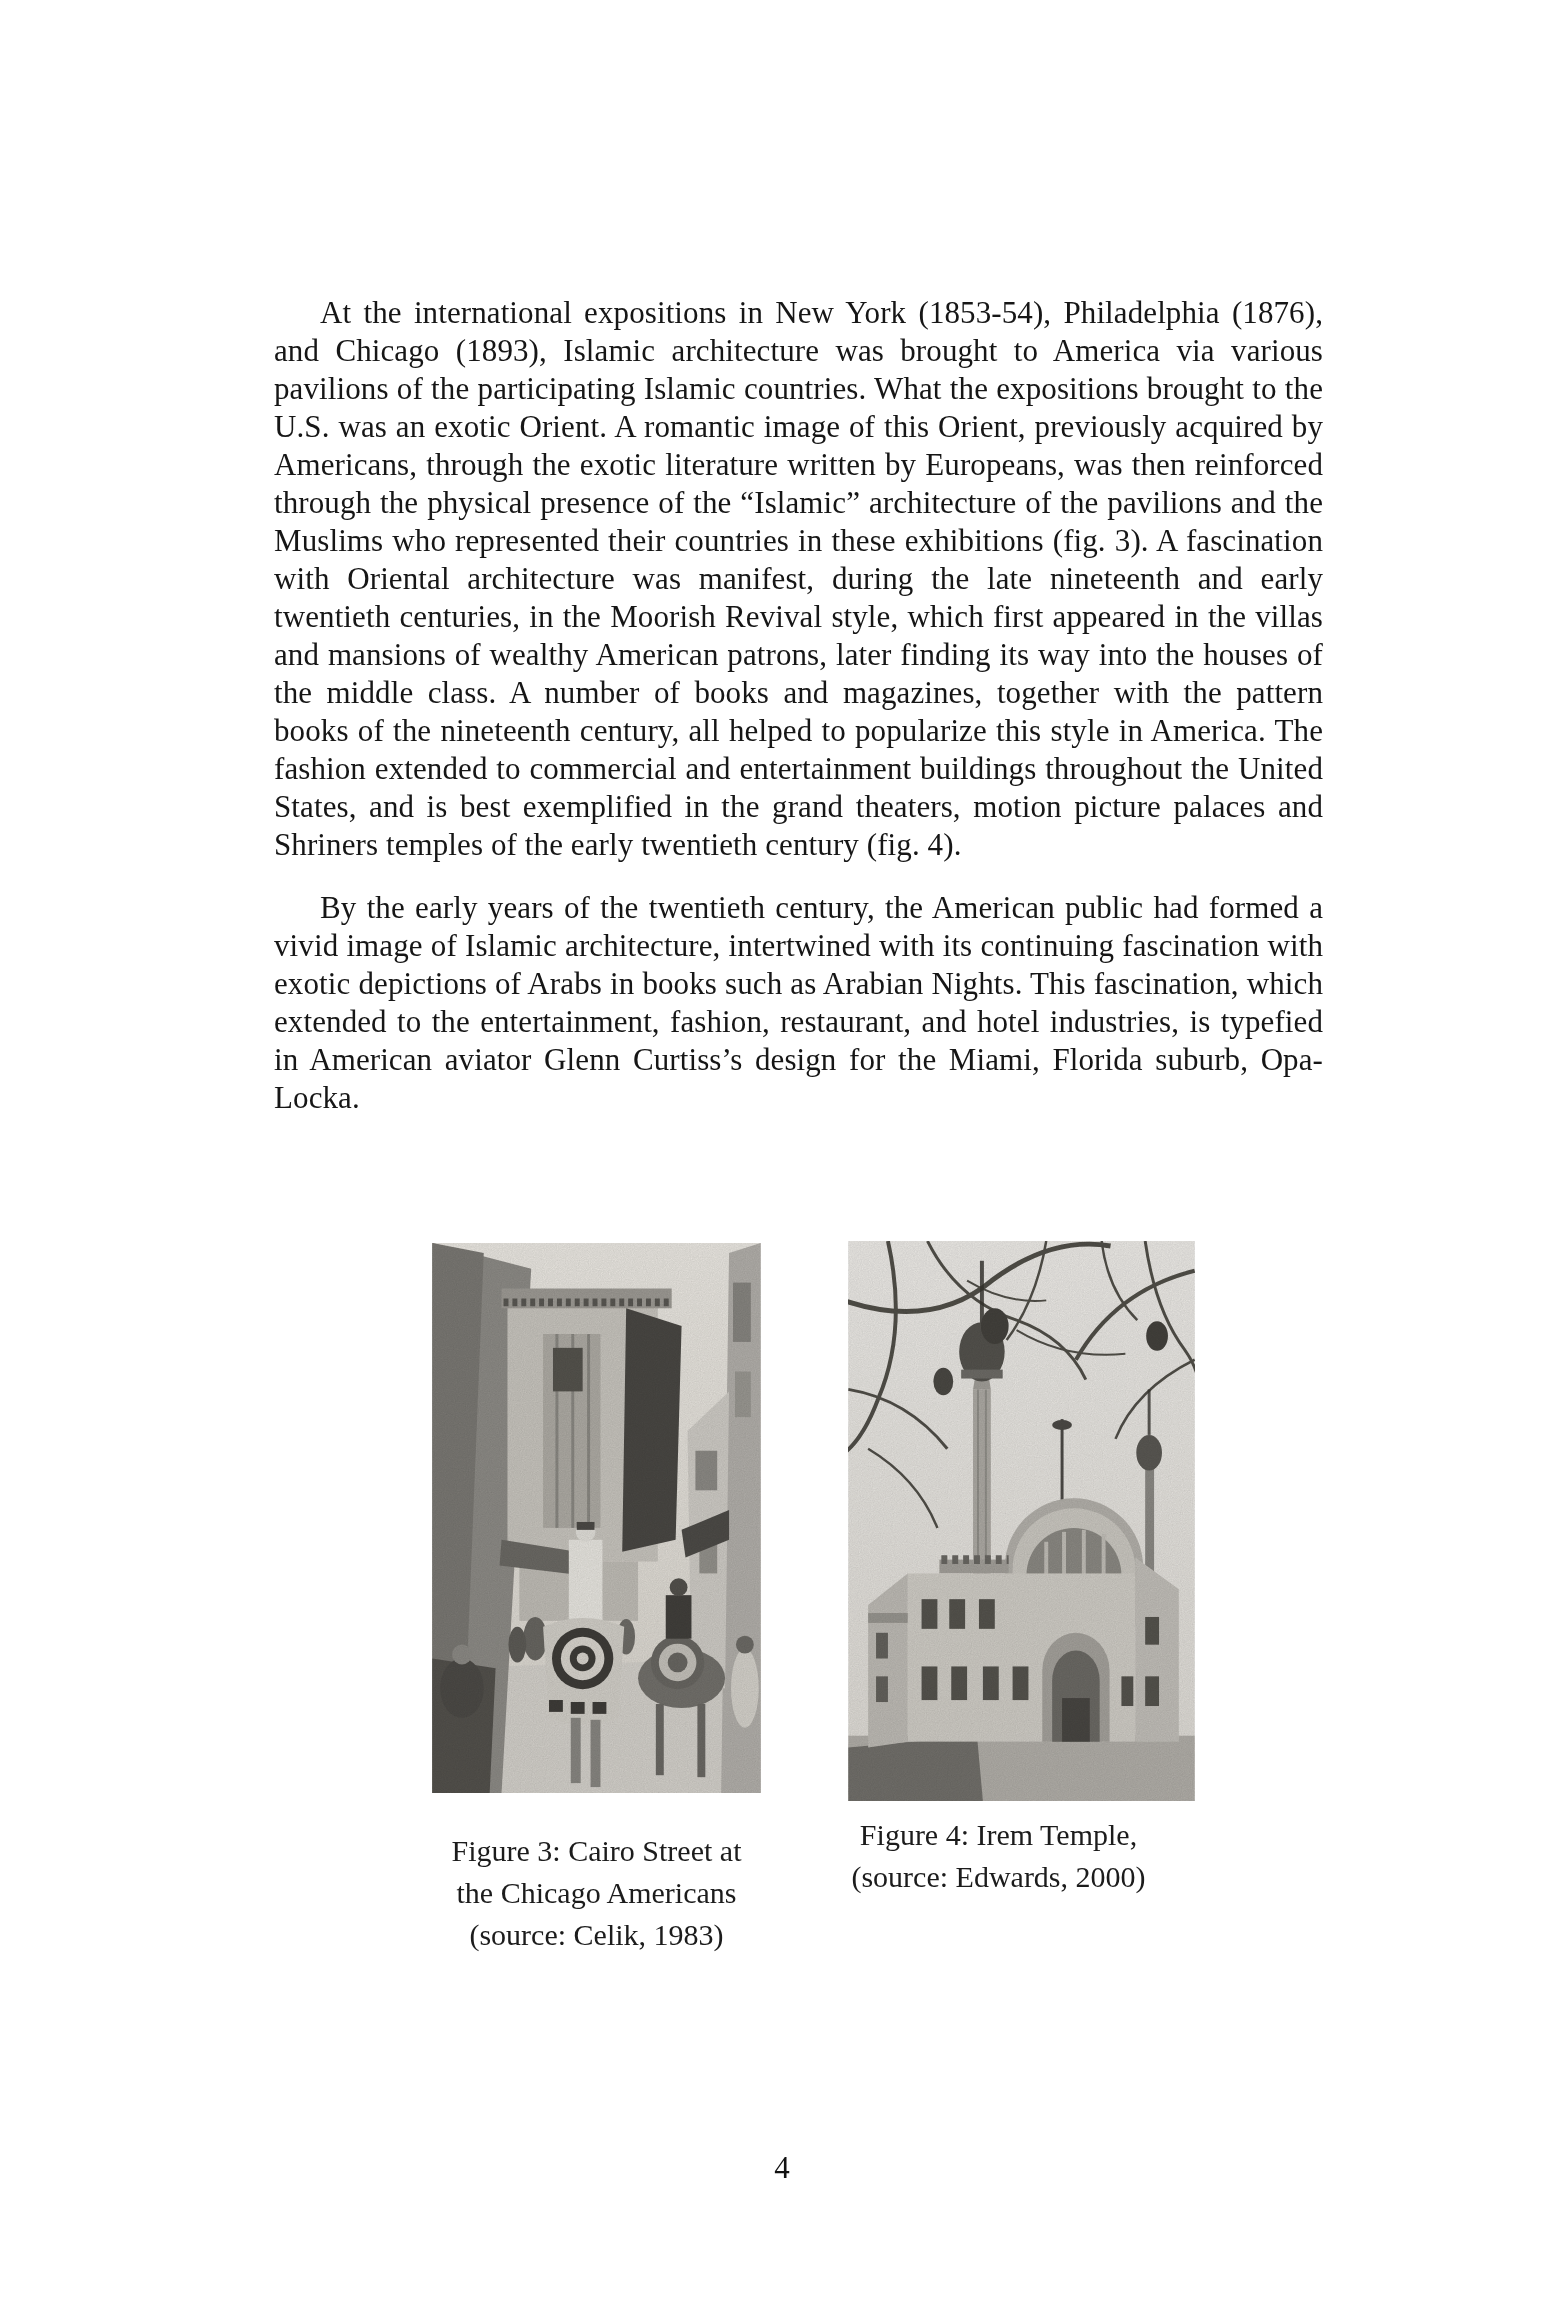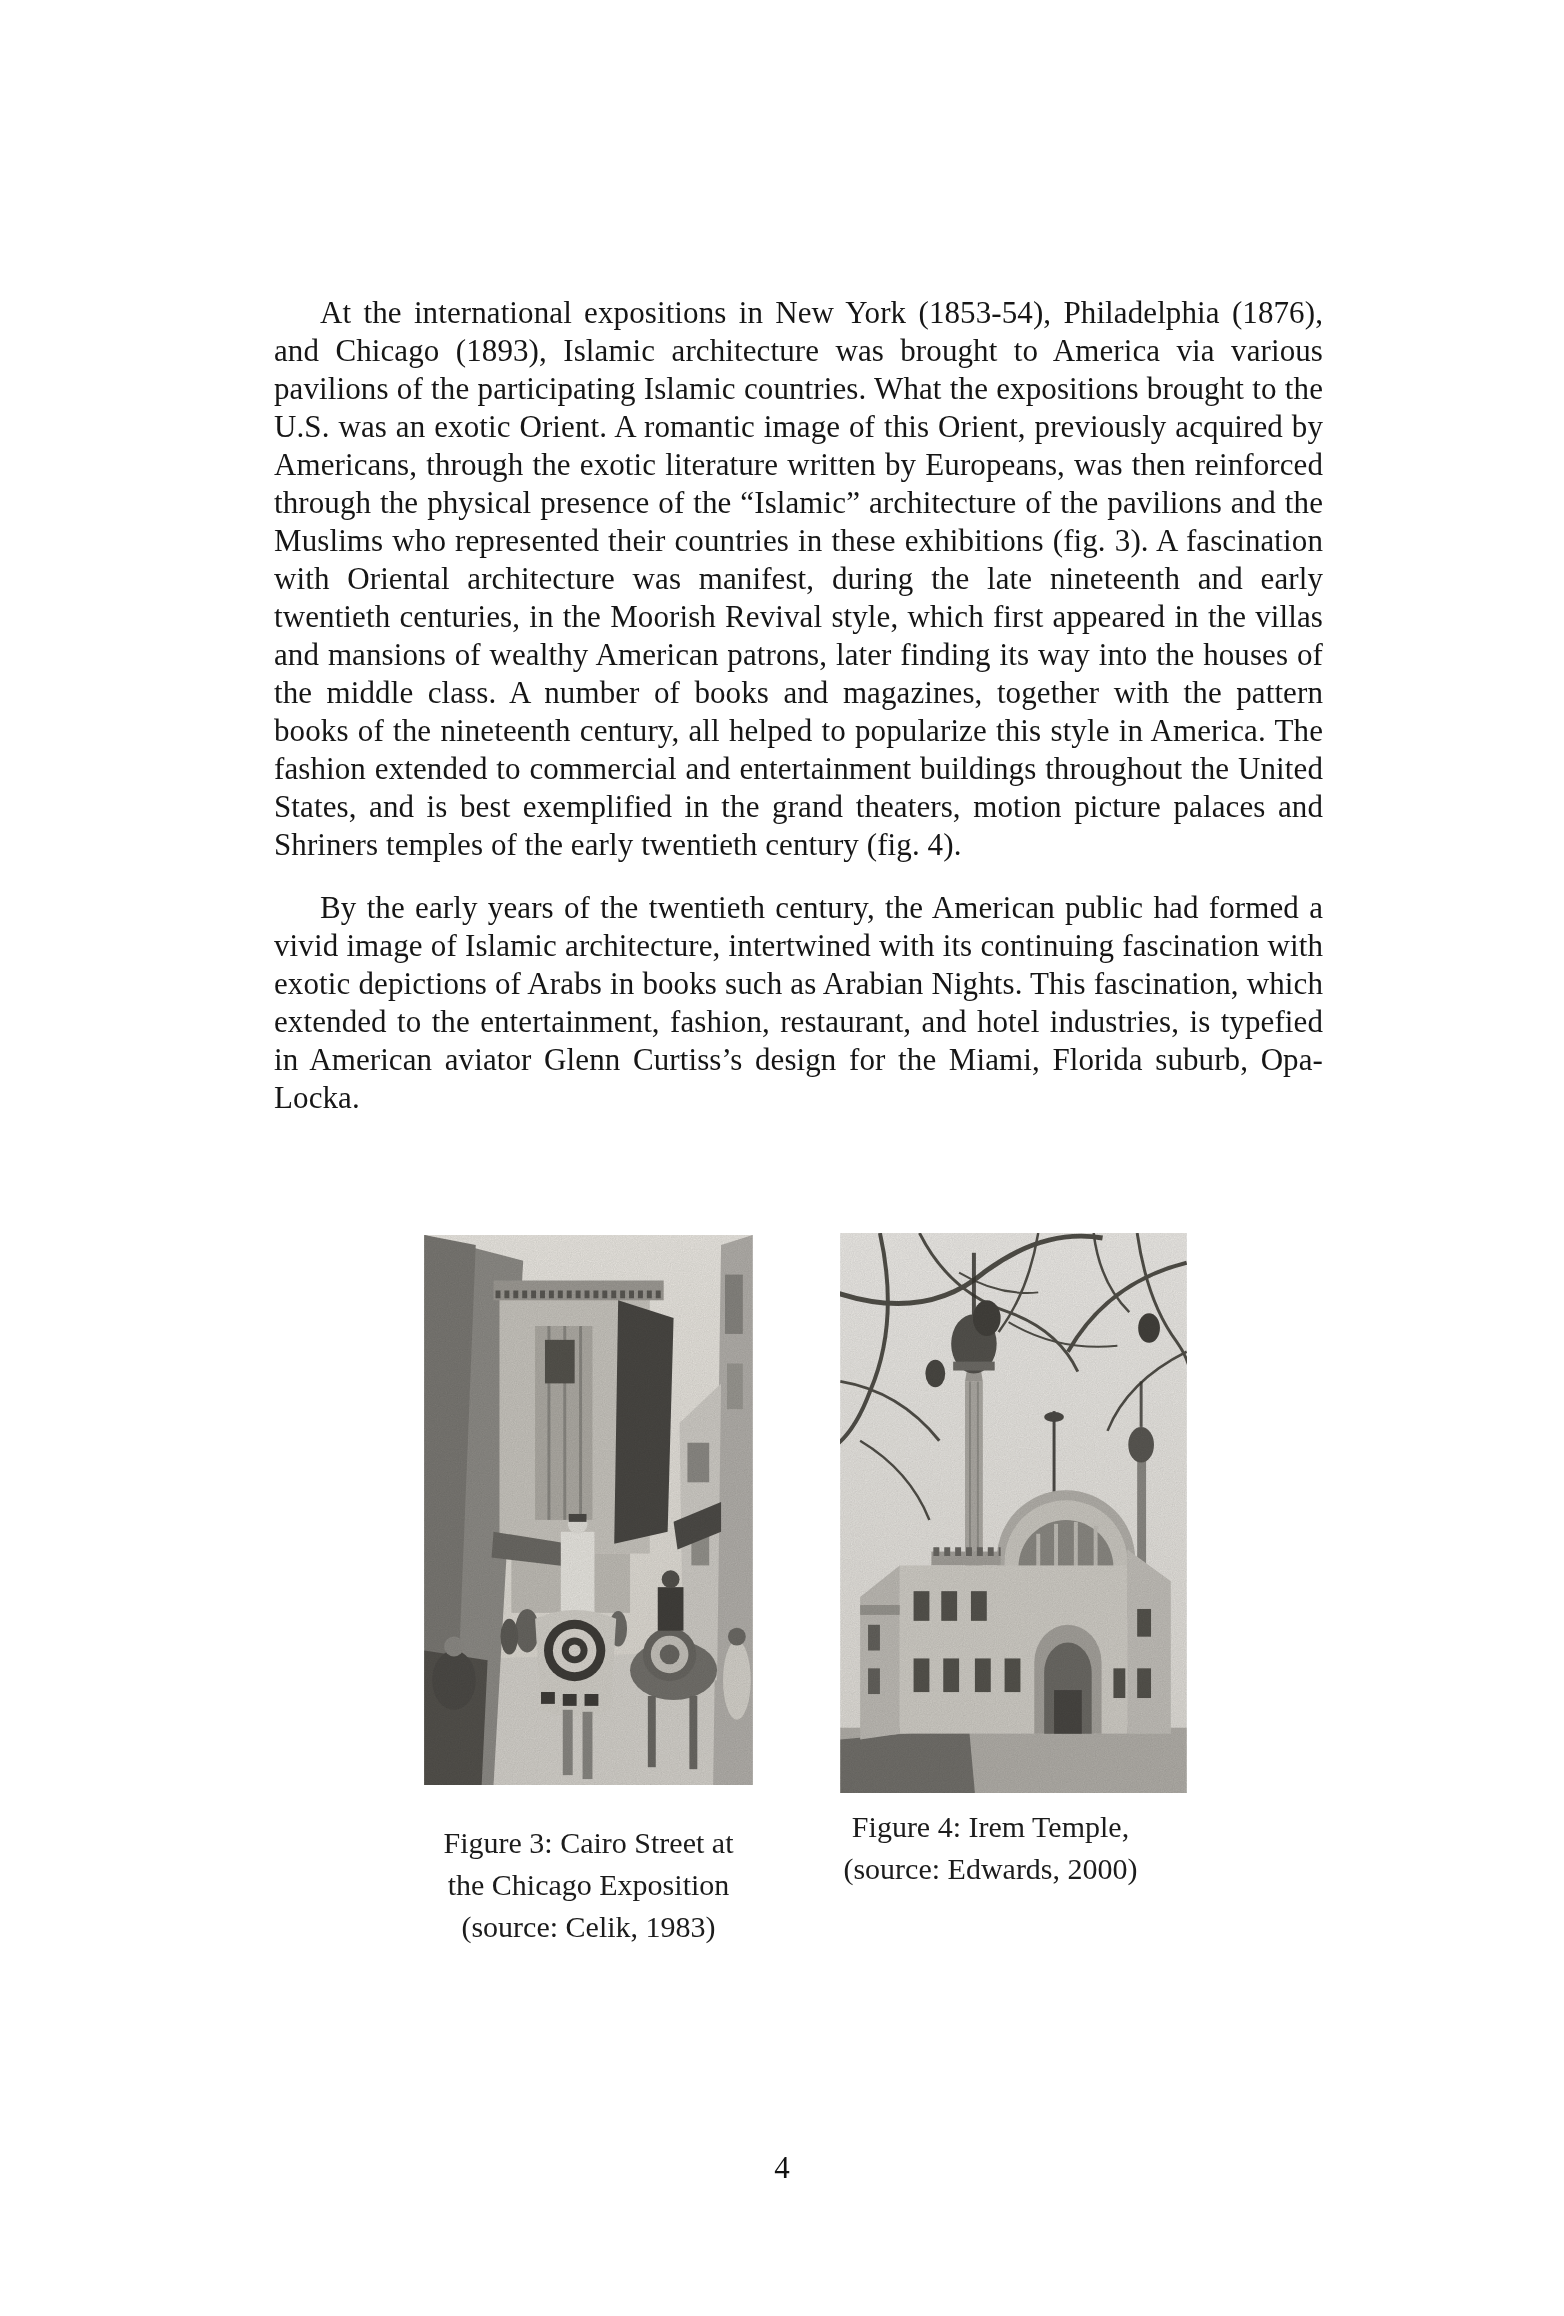--- a/index.html
+++ b/index.html
@@ -10,21 +10,21 @@
   }
   .page{position:absolute;inset:0;background:#ffffff;padding-left:28px;}
   .body-text{
     position:absolute;left:274px;width:1049px;margin:0;
     font-size:31px;line-height:38px;text-align:justify;
     text-indent:46px;color:#161616;
     letter-spacing:0.1px;
   }
   .p1{top:294px;}
   .p2{top:889px;}
-  .fig{position:absolute;margin:0;padding:0;}
+  .fig{position:absolute;margin:8px;padding:0;}
   .fig3{left:424px;top:1235px;width:329px;}
   .fig4{left:840px;top:1233px;width:301px;}
   .photo{display:block;line-height:0;}
   .photo svg{display:block;}
   .caption{
     text-align:center;font-size:30px;line-height:42px;color:#1c1c1c;
   }
   .fig3 .caption{margin-top:37px;}
   .fig4 .caption{margin-top:13px;}
   .page-number{
@@ -115,21 +115,21 @@
         <rect x="140" y="480" width="10" height="66" fill="#8b8984"></rect>
         <rect x="160" y="482" width="10" height="68" fill="#8b8984"></rect>
 
         <ellipse cx="316" cy="450" rx="14" ry="40" fill="#d9d6cf"></ellipse>
         <circle cx="316" cy="406" r="9" fill="#6f6d68"></circle>
         <rect x="0" y="0" width="332" height="556" filter="url(#grain3)" opacity="0.16"></rect>
       </svg>
     </div>
     <figcaption class="caption">
       <div>Figure 3: Cairo Street at</div>
-      <div>the Chicago Exposition</div>
+      <div>the Chicago Americans</div>
       <div>(source: Celik, 1983)</div>
     </figcaption>
   </figure>
 
   <figure class="fig fig4">
     <div class="photo">
       <svg width="347" height="560" viewBox="0 0 350 566" xmlns="http://www.w3.org/2000/svg">
         <defs>
           <linearGradient id="sky4" x1="0" y1="0" x2="0" y2="1">
             <stop offset="0" stop-color="#f2f0ec"></stop>

